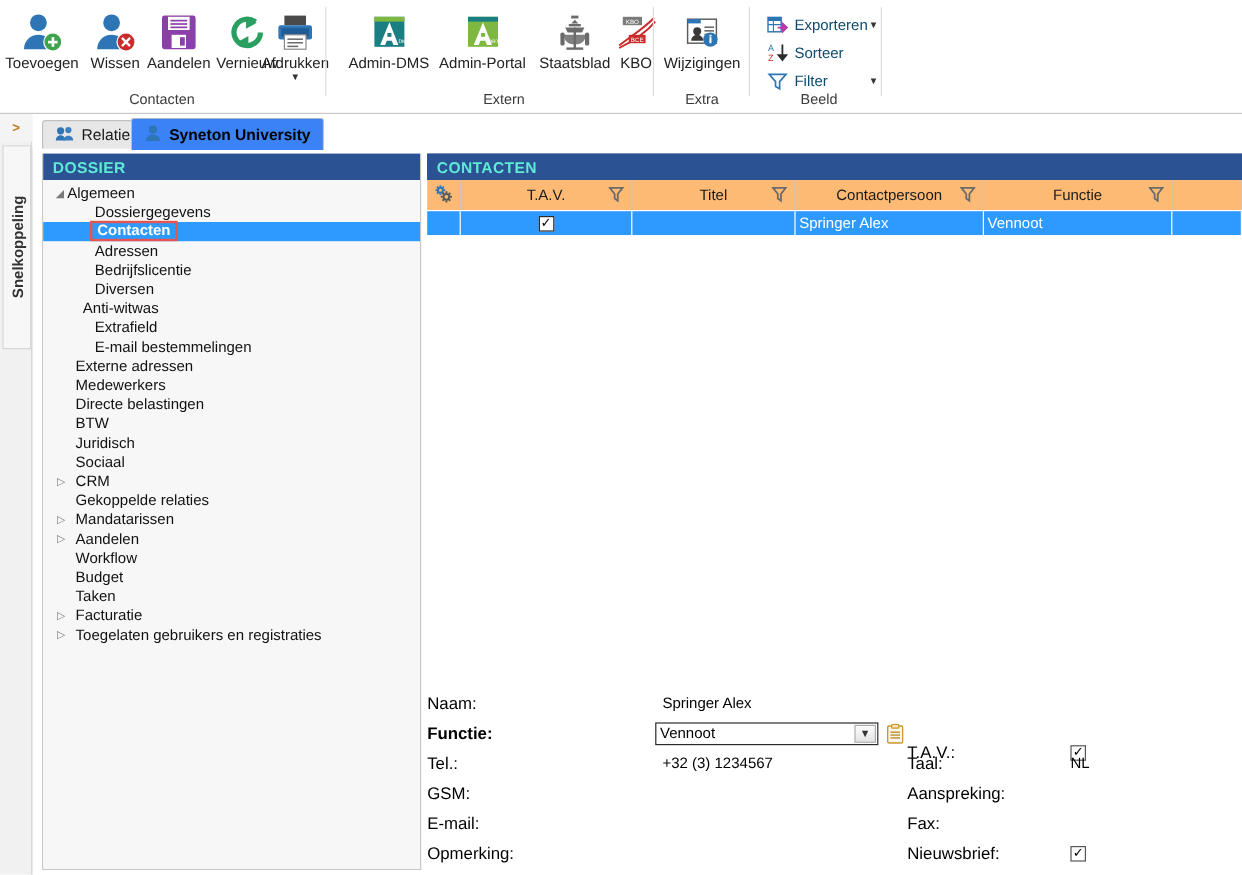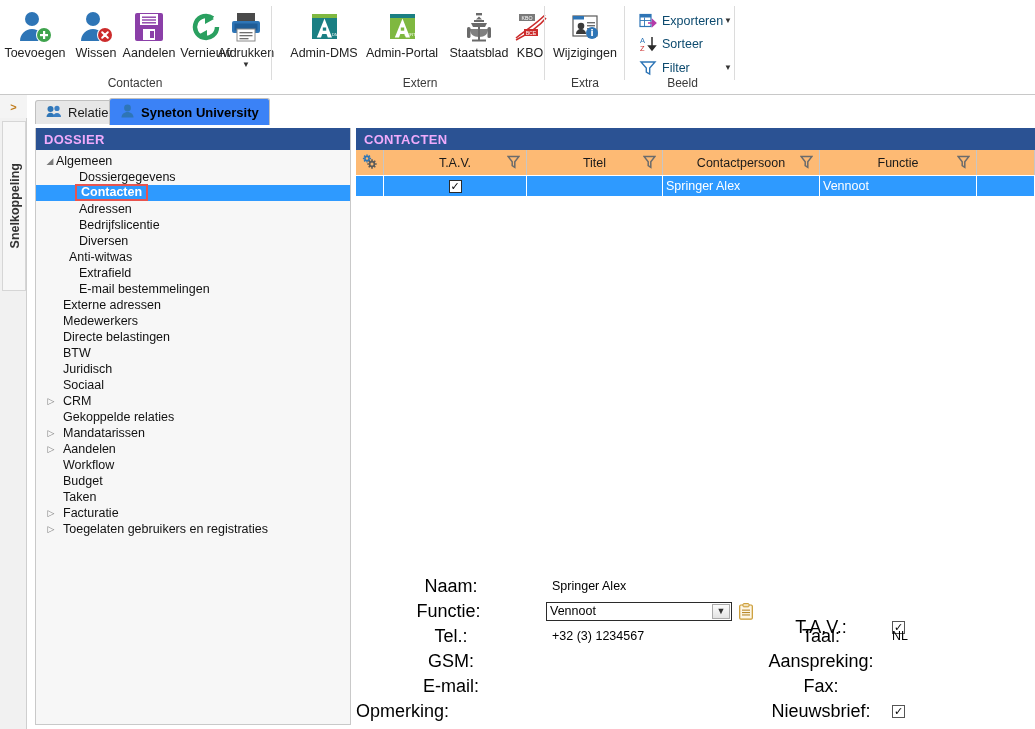--- a/index.html
+++ b/index.html
@@ -91,21 +91,21 @@
   .tab.inactive { background: #e7e7e7; color: #1a1a1a; top: 5px; height: 24px; }
   .tab.active { background: #3b82f6; color: #000; font-weight: bold; z-index: 3; height: 27px; }
 
   
   .dossier-panel {
     position: absolute; left: 35px; top: 128px; width: 316px; height: 597px;
     background: #f7f7f7; border: 1px solid #c9c9c9; border-top: none;
   }
   .panel-head {
     position: absolute; left: 0; top: 0; width: 100%; height: 22px;
-    background: #2b5293; color: #f0abfc;
+    background: #2b5293; color: #5eead4;
     font-size: 13px; font-weight: bold; letter-spacing: 0.3px;
     display: flex; align-items: center; padding-left: 8px;
   }
   .tree {
     position: absolute; left: 0; top: 22px; width: 100%; bottom: 0;
     background: #f7f7f7; padding-top: 3px;
   }
   .tnode {
     position: relative; height: 16px; line-height: 16px;
     font-size: 12.5px; color: #111; white-space: nowrap; cursor: default;
@@ -159,21 +159,21 @@
     background: #ffffff;
   }
 
   
   .detail {
     position: absolute; left: 356px; top: 565px; width: 679px; height: 164px;
     background: #ffffff;
   }
   .frow { position: absolute; height: 20px; display: flex; align-items: center; }
   .flabel {
-    text-align: center; font-size: 18px; color: #000;
+    text-align: left; font-size: 14px; color: #000;
     white-space: nowrap;
   }
   .fvalue { font-size: 12.5px; color: #000; padding-left: 6px; white-space: nowrap; }
   .combo {
     width: 186px; height: 19px; border: 1px solid #2b2b2b; background: #ffffff;
     display: flex; align-items: center; position: relative; margin-left: 5px;
   }
   .combo .cval { font-size: 12.5px; padding-left: 3px; color: #000; }
   .combo .cbtn {
     position: absolute; right: 1px; top: 1px; width: 18px; height: 15px;
@@ -566,21 +566,21 @@
   <div class="grid-body"></div>
 
   <div class="detail">
 
     <div class="frow" style="left:0; top:11px;">
       <span class="flabel" style="width:190px;">Naam:</span>
       <span class="fvalue">Springer Alex</span>
     </div>
 
     <div class="frow" style="left:0; top:36px;">
-      <span class="flabel" style="width:185px;">Functie:</span>
+      <span class="flabel" style="width:185px;font-weight:bold;">Functie:</span>
       <span class="combo">
         <span class="cval">Vennoot</span>
         <span class="cbtn">▼</span>
       </span>
       <span class="clipbtn">
         <svg width="14" height="17" viewBox="0 0 14 17">
           <rect x="0.7" y="2" width="12.6" height="14.2" rx="1.2" fill="#fdf6e6" stroke="#c9982e" stroke-width="1.2"></rect>
           <rect x="4" y="0.6" width="6" height="3.2" rx="0.8" fill="#f2e3bd" stroke="#c9982e" stroke-width="1"></rect>
           <rect x="3" y="6.6" width="8" height="1.1" fill="#b8882a"></rect>
           <rect x="3" y="9" width="8" height="1.1" fill="#b8882a"></rect>

